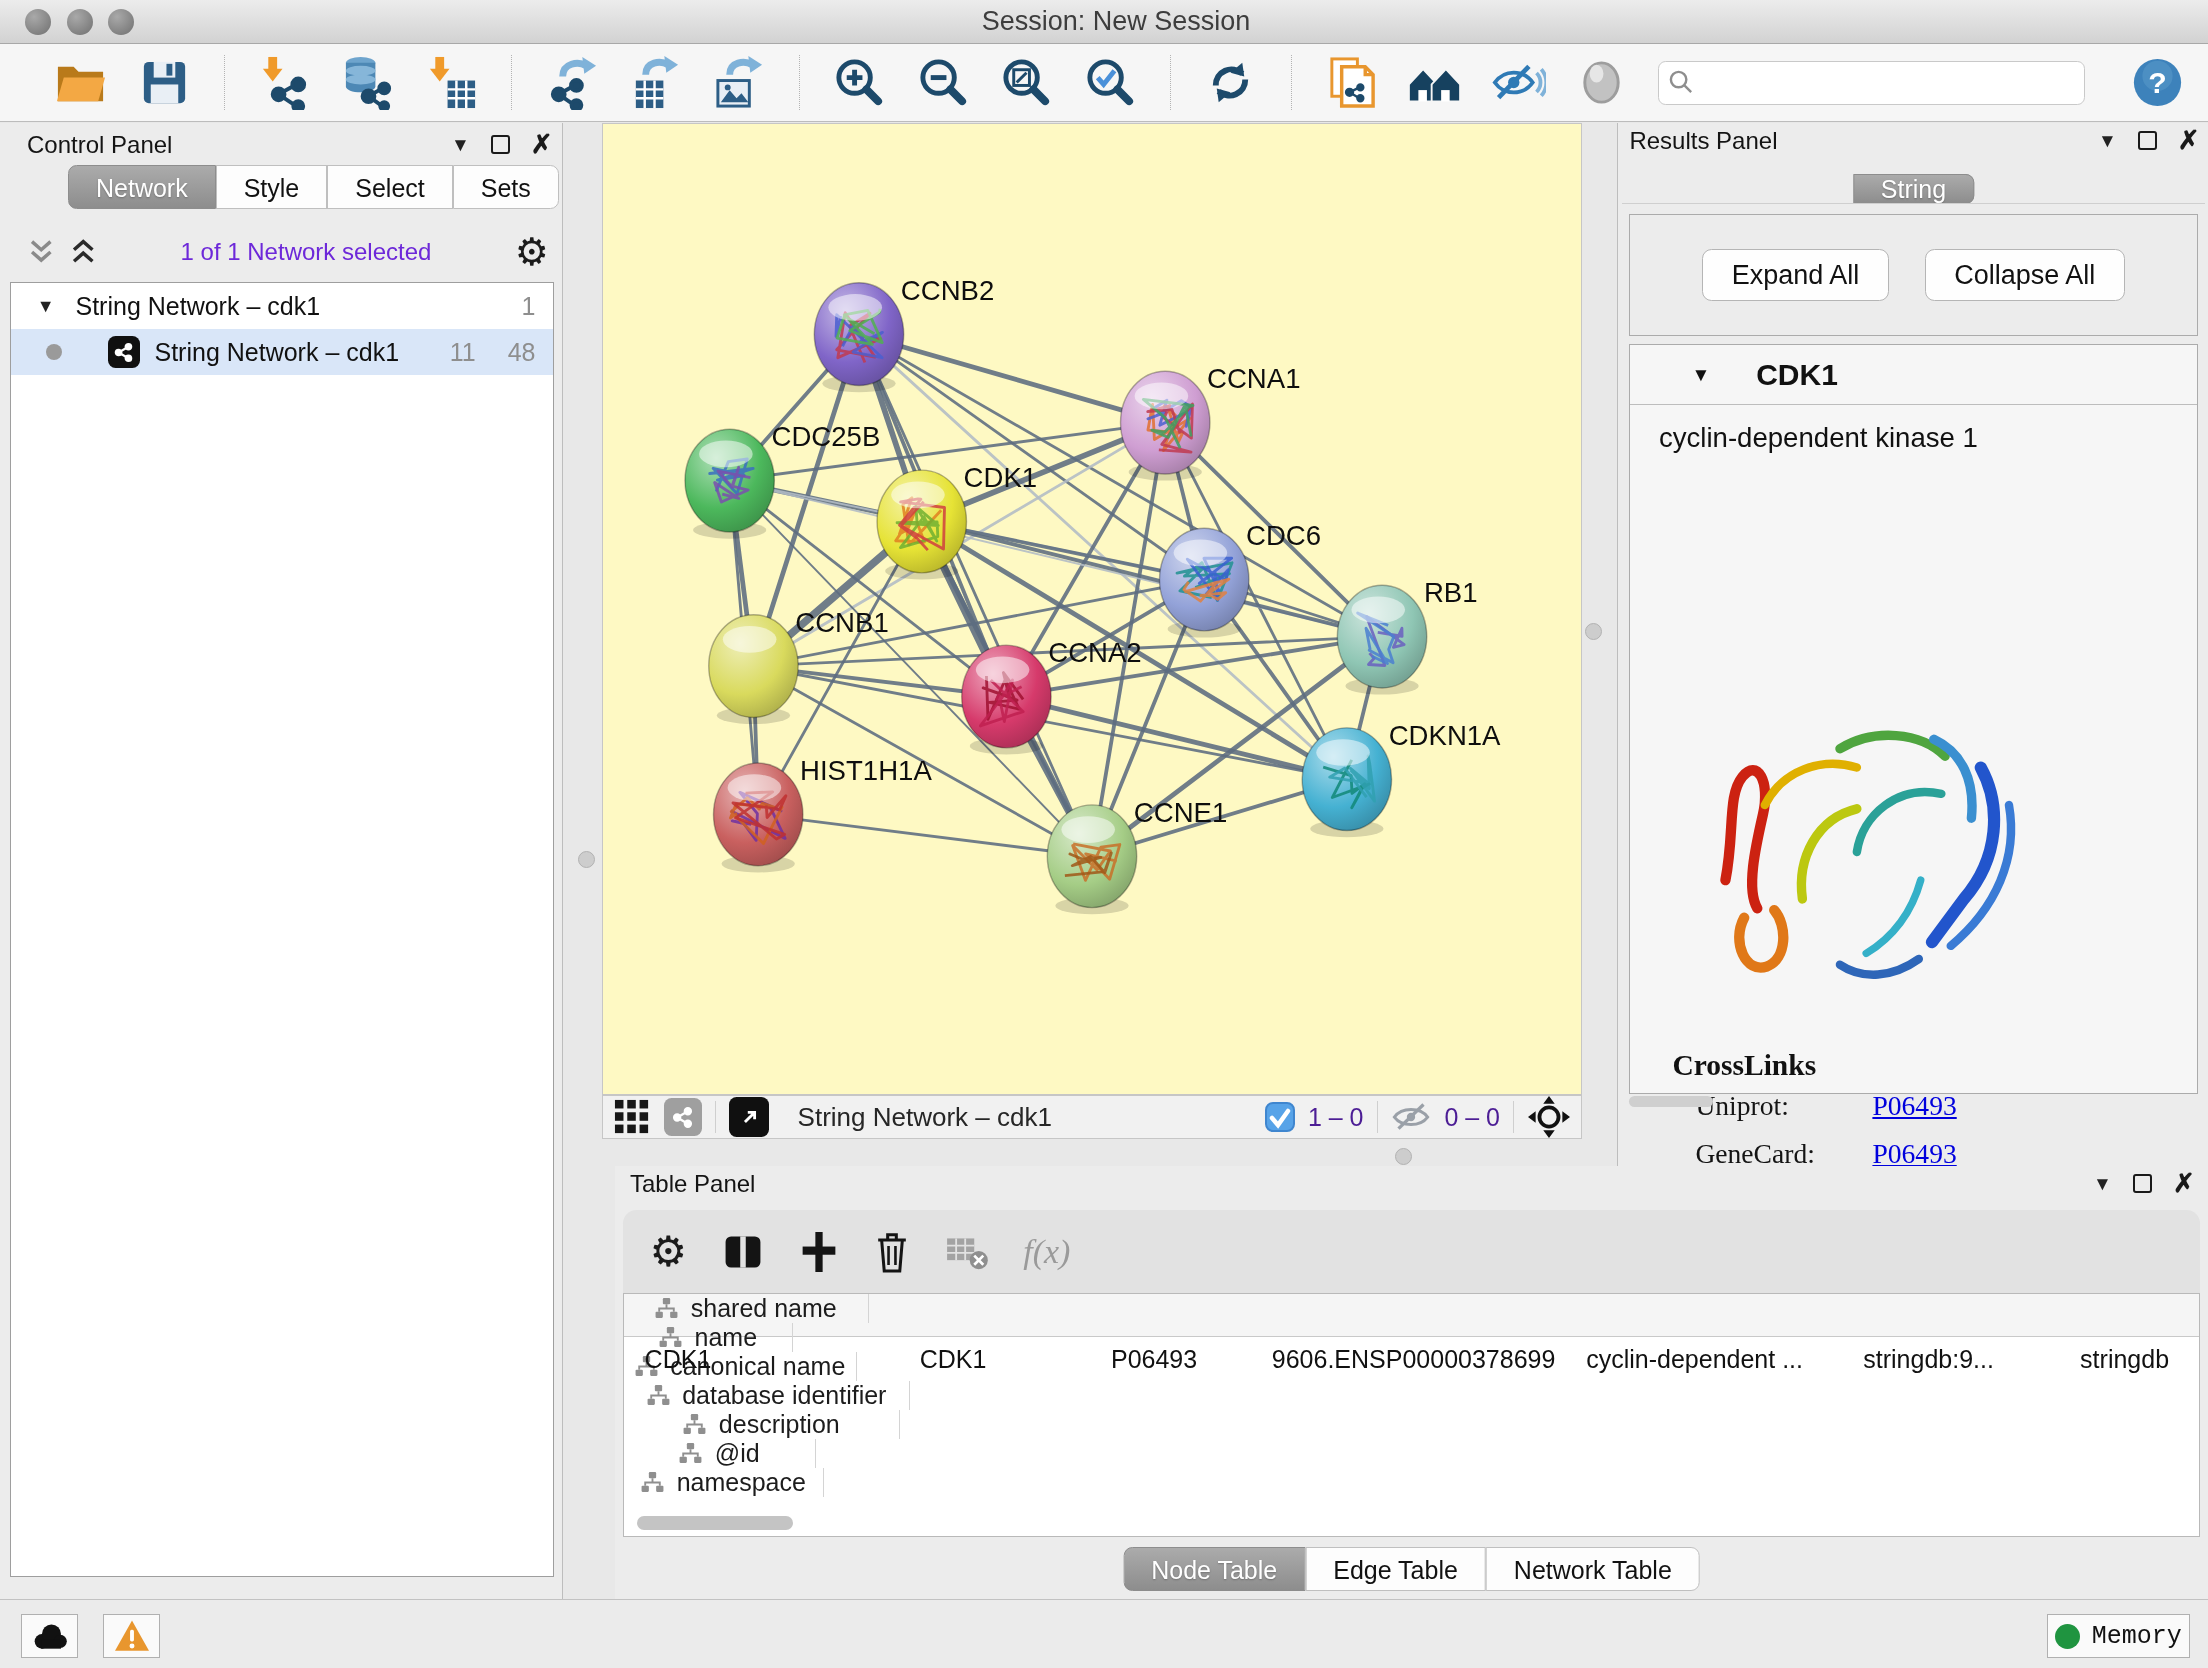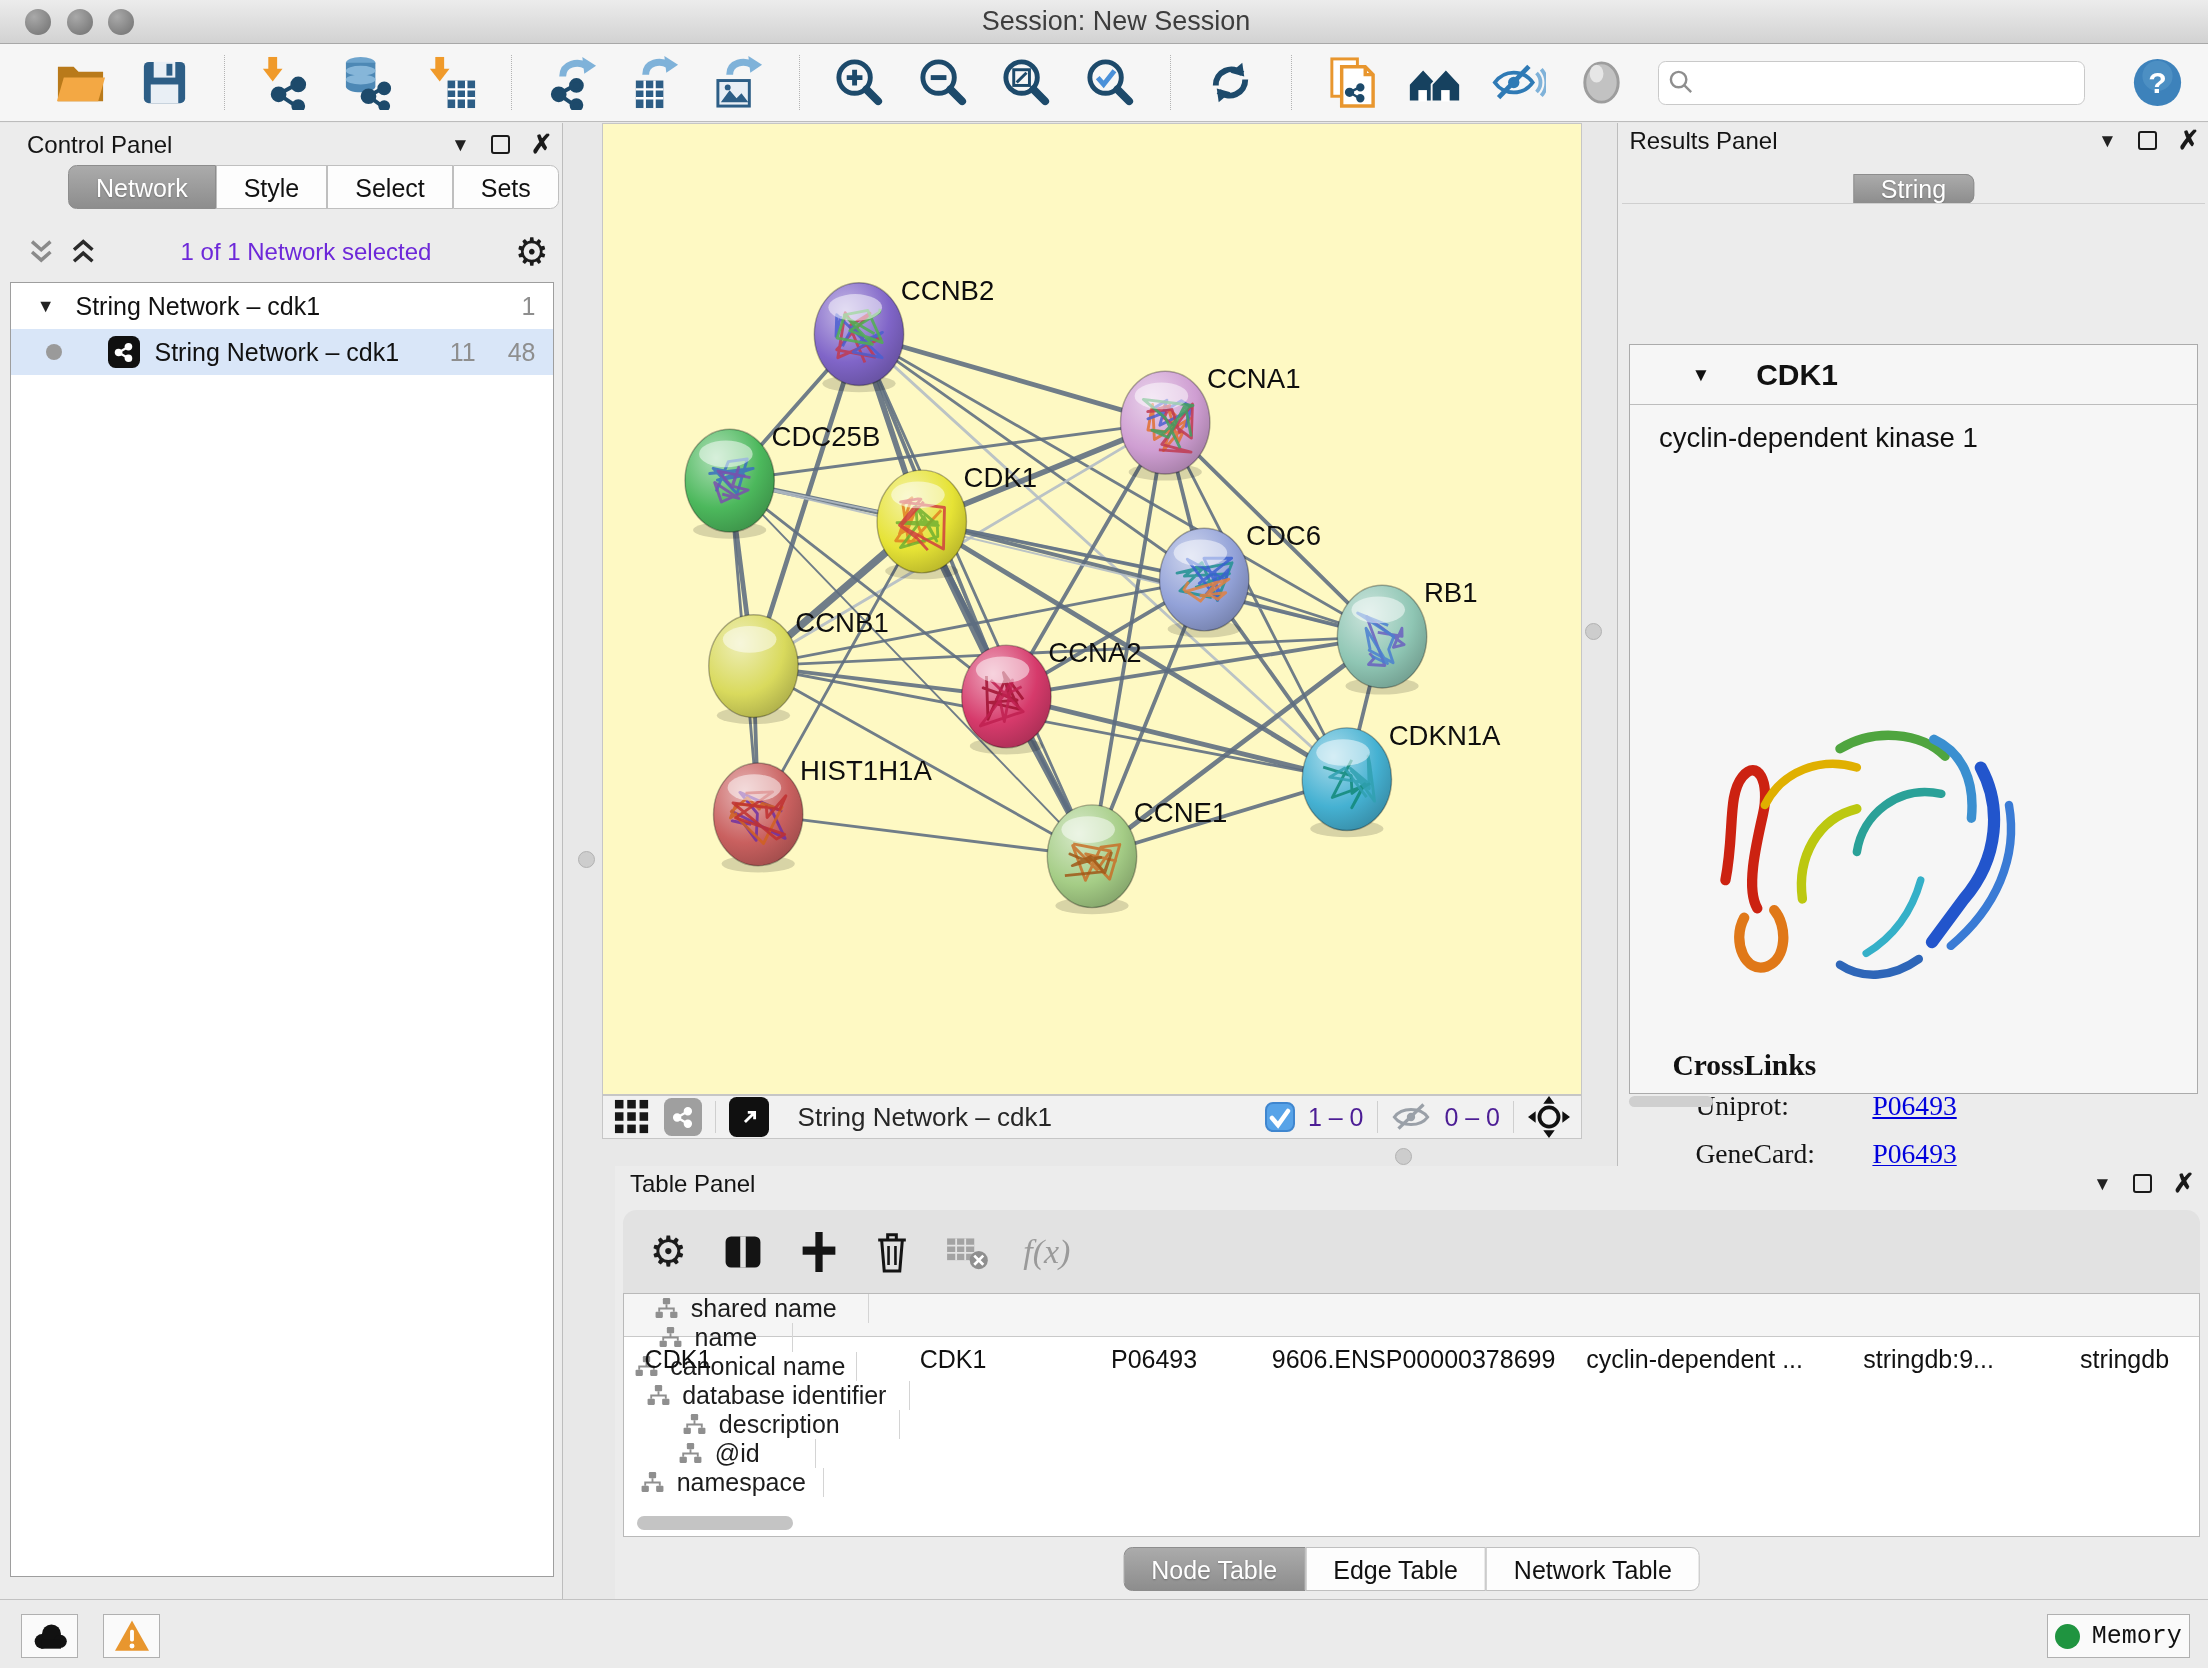--- a/index.html
+++ b/index.html
@@ -595,20 +595,24 @@
   <div class="rp-head">
     <span class="phead-title">Results Panel</span>
     <span class="phead-ics">
       <span class="ic-collapse">▼</span>
       <span class="ic-max"></span>
       <span class="ic-close">✗</span>
     </span>
   </div>
   <div class="rp-tab"><span class="seg first last active">String</span></div>
   <div class="rp-outer"></div>
+  <div class="rp-box1">
+    <button class="rp-btn">Expand All</button>
+    <button class="rp-btn">Collapse All</button>
+  </div>
   <div class="rp-box2">
     <div class="rp-entry-head">
       <span style="font-size:19px">▼</span>
       <span class="rp-gene">CDK1</span>
     </div>
     <div class="rp-desc">cyclin-dependent kinase 1</div>
     <svg width="361" height="338" viewBox="0 0 380 360" style="position:absolute;left:67px;top:338px">
       <g fill="none" stroke-linecap="round">
         <path d="M28 210c10-50 2-90 18-110s30 5 22 40-18 80-6 100" stroke="#cc2211" stroke-width="11"></path>
         <path d="M48 250c-14 26 2 60 24 52s22-44 8-60" stroke="#e07818" stroke-width="11"></path>

